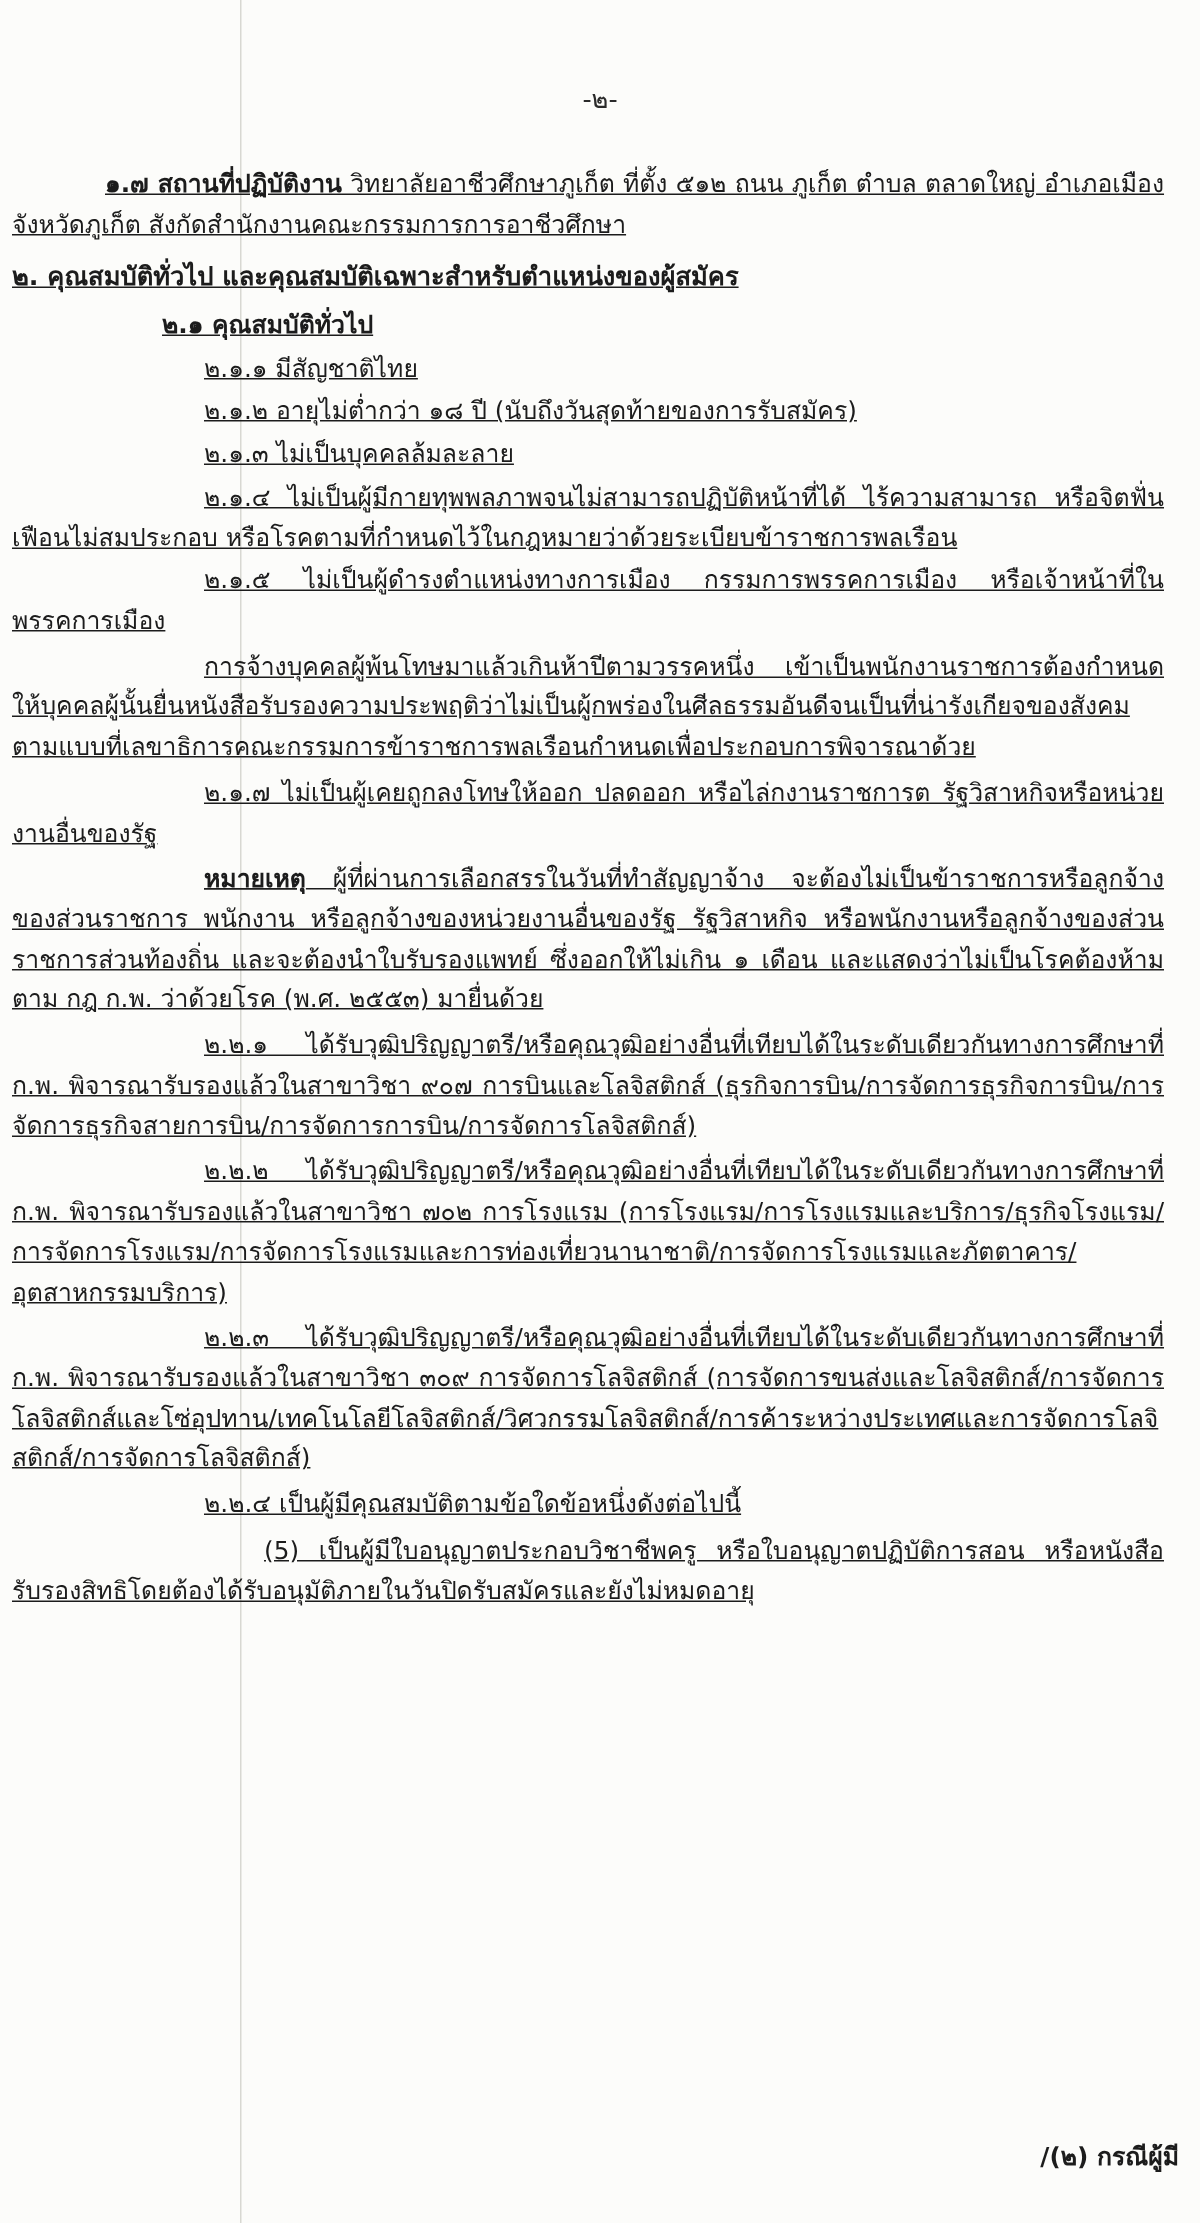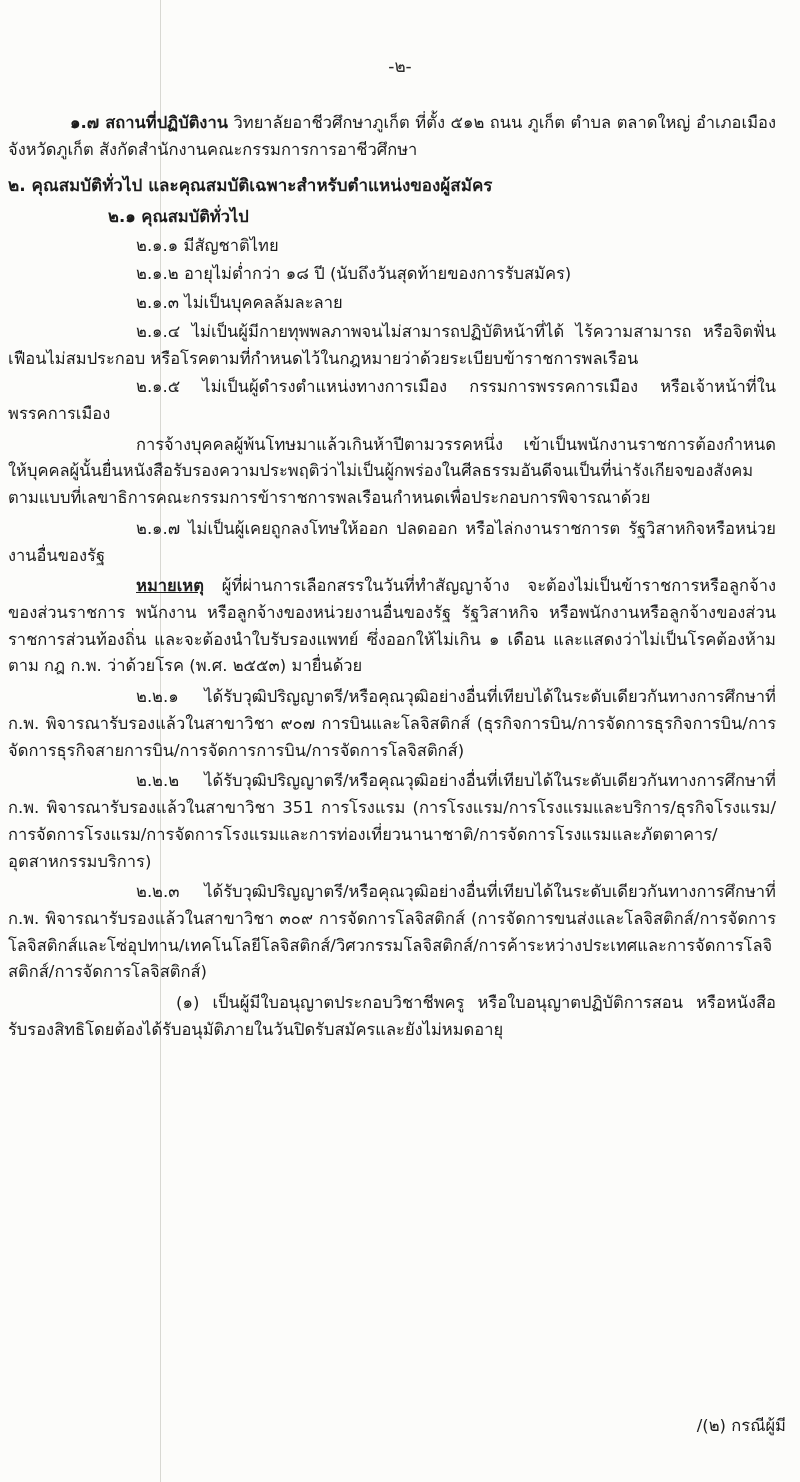--- a/index.html
+++ b/index.html
@@ -44,40 +44,41 @@
     top: 110px;
     left: 8px;
     width: 784px;
     font-size: 16.5px;
     line-height: 1.62;
     color: #1c1c1c;
     text-align: justify;
   }
   p {
     margin: 0 16px 2px 0;
+    text-decoration: underline;
   }
   .ind-0 { text-indent: 0; }
   .ind-1 { text-indent: 62px; }
   .ind-2 { text-indent: 100px; }
   .ind-3 { text-indent: 128px; }
   .ind-4 { text-indent: 168px; }
   .bold { font-weight: bold; }
   .head-bold {
     font-weight: bold;
     font-size: 17px;
   }
   .underline { text-decoration: underline; }
   .gap-top { margin-top: 9px; }
   .gap-top-sm { margin-top: 4px; }
   .footer-note {
     position: absolute;
     right: 14px;
-    bottom: 44px;
+    bottom: 32px;
     font-size: 16.5px;
-    font-weight: normal;
+    font-weight: bold;
     color: #1c1c1c;
   }
 </style>
 </head>
 <body>
 
 <div class="page">
   <div class="scan-line"></div>
 
   <div class="pagenum">-๒-</div>
@@ -96,20 +97,21 @@
     <p class="ind-3">๒.๑.๓ ไม่เป็นบุคคลล้มละลาย</p>
     <p class="ind-3">๒.๑.๔ ไม่เป็นผู้มีกายทุพพลภาพจนไม่สามารถปฏิบัติหน้าที่ได้ ไร้ความสามารถ หรือจิตฟั่นเฟือนไม่สมประกอบ หรือโรคตามที่กำหนดไว้ในกฎหมายว่าด้วยระเบียบข้าราชการพลเรือน</p>
     <p class="ind-3">๒.๑.๕ ไม่เป็นผู้ดำรงตำแหน่งทางการเมือง กรรมการพรรคการเมือง หรือเจ้าหน้าที่ในพรรคการเมือง</p>
     <p class="ind-3 gap-top-sm">การจ้างบุคคลผู้พ้นโทษมาแล้วเกินห้าปีตามวรรคหนึ่ง เข้าเป็นพนักงานราชการต้องกำหนดให้บุคคลผู้นั้นยื่นหนังสือรับรองความประพฤติว่าไม่เป็นผู้กพร่องในศีลธรรมอันดีจนเป็นที่น่ารังเกียจของสังคมตามแบบที่เลขาธิการคณะกรรมการข้าราชการพลเรือนกำหนดเพื่อประกอบการพิจารณาด้วย</p>
     <p class="ind-3 gap-top-sm">๒.๑.๗ ไม่เป็นผู้เคยถูกลงโทษให้ออก ปลดออก หรือไล่กงานราชการต รัฐวิสาหกิจหรือหน่วยงานอื่นของรัฐ</p>
 
     <p class="ind-3 gap-top-sm"><span class="bold underline">หมายเหตุ</span><span> ผู้ที่ผ่านการเลือกสรรในวันที่ทำสัญญาจ้าง จะต้องไม่เป็นข้าราชการหรือลูกจ้างของส่วนราชการ พนักงาน หรือลูกจ้างของหน่วยงานอื่นของรัฐ รัฐวิสาหกิจ หรือพนักงานหรือลูกจ้างของส่วนราชการส่วนท้องถิ่น และจะต้องนำใบรับรองแพทย์ ซึ่งออกให้ไม่เกิน ๑ เดือน และแสดงว่าไม่เป็นโรคต้องห้ามตาม กฎ ก.พ. ว่าด้วยโรค (พ.ศ. ๒๕๕๓) มายื่นด้วย</span></p>
 
 
     <p class="ind-3 gap-top-sm">๒.๒.๑ ได้รับวุฒิปริญญาตรี/หรือคุณวุฒิอย่างอื่นที่เทียบได้ในระดับเดียวกันทางการศึกษาที่ ก.พ. พิจารณารับรองแล้วในสาขาวิชา ๙๐๗ การบินและโลจิสติกส์ (ธุรกิจการบิน/การจัดการธุรกิจการบิน/การจัดการธุรกิจสายการบิน/การจัดการการบิน/การจัดการโลจิสติกส์)</p>
-    <p class="ind-3 gap-top-sm">๒.๒.๒ ได้รับวุฒิปริญญาตรี/หรือคุณวุฒิอย่างอื่นที่เทียบได้ในระดับเดียวกันทางการศึกษาที่ ก.พ. พิจารณารับรองแล้วในสาขาวิชา 351 การโรงแรม (การโรงแรม/การโรงแรมและบริการ/ธุรกิจโรงแรม/การจัดการโรงแรม/การจัดการโรงแรมและการท่องเที่ยวนานาชาติ/การจัดการโรงแรมและภัตตาคาร/อุตสาหกรรมบริการ)</p>
+    <p class="ind-3 gap-top-sm">๒.๒.๒ ได้รับวุฒิปริญญาตรี/หรือคุณวุฒิอย่างอื่นที่เทียบได้ในระดับเดียวกันทางการศึกษาที่ ก.พ. พิจารณารับรองแล้วในสาขาวิชา ๗๐๒ การโรงแรม (การโรงแรม/การโรงแรมและบริการ/ธุรกิจโรงแรม/การจัดการโรงแรม/การจัดการโรงแรมและการท่องเที่ยวนานาชาติ/การจัดการโรงแรมและภัตตาคาร/อุตสาหกรรมบริการ)</p>
     <p class="ind-3 gap-top-sm">๒.๒.๓ ได้รับวุฒิปริญญาตรี/หรือคุณวุฒิอย่างอื่นที่เทียบได้ในระดับเดียวกันทางการศึกษาที่ ก.พ. พิจารณารับรองแล้วในสาขาวิชา ๓๐๙ การจัดการโลจิสติกส์ (การจัดการขนส่งและโลจิสติกส์/การจัดการโลจิสติกส์และโซ่อุปทาน/เทคโนโลยีโลจิสติกส์/วิศวกรรมโลจิสติกส์/การค้าระหว่างประเทศและการจัดการโลจิสติกส์/การจัดการโลจิสติกส์)</p>
-    <p class="ind-4 gap-top-sm">(๑) เป็นผู้มีใบอนุญาตประกอบวิชาชีพครู หรือใบอนุญาตปฏิบัติการสอน หรือหนังสือรับรองสิทธิโดยต้องได้รับอนุมัติภายในวันปิดรับสมัครและยังไม่หมดอายุ</p>
+    <p class="ind-3 gap-top-sm">๒.๒.๔ เป็นผู้มีคุณสมบัติตามข้อใดข้อหนึ่งดังต่อไปนี้</p>
+    <p class="ind-4 gap-top-sm">(5) เป็นผู้มีใบอนุญาตประกอบวิชาชีพครู หรือใบอนุญาตปฏิบัติการสอน หรือหนังสือรับรองสิทธิโดยต้องได้รับอนุมัติภายในวันปิดรับสมัครและยังไม่หมดอายุ</p>
 
   </div>
 
   <div class="footer-note">/(๒) กรณีผู้มี</div>
 </div>
 
 </body></html>

